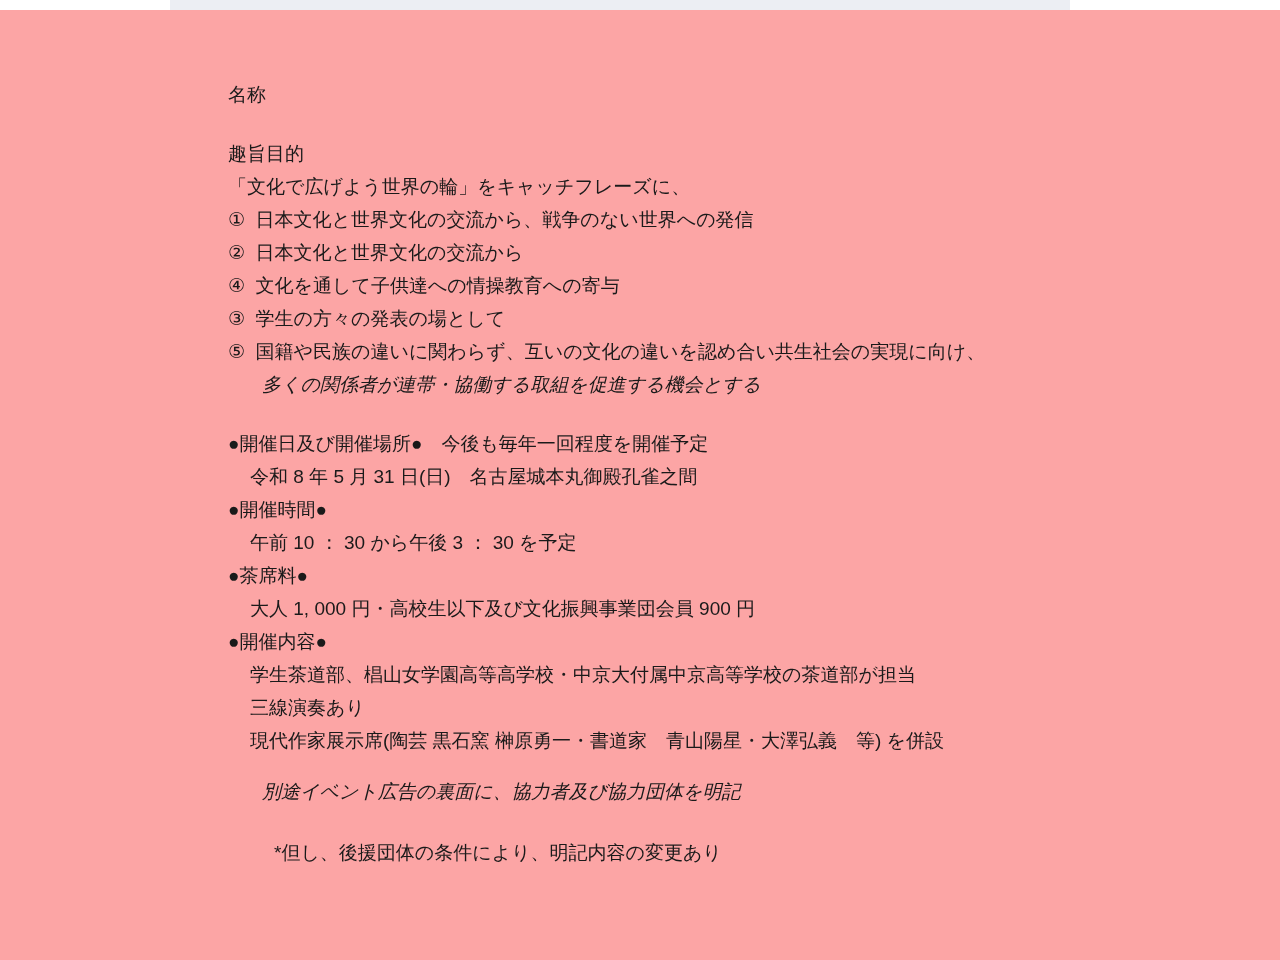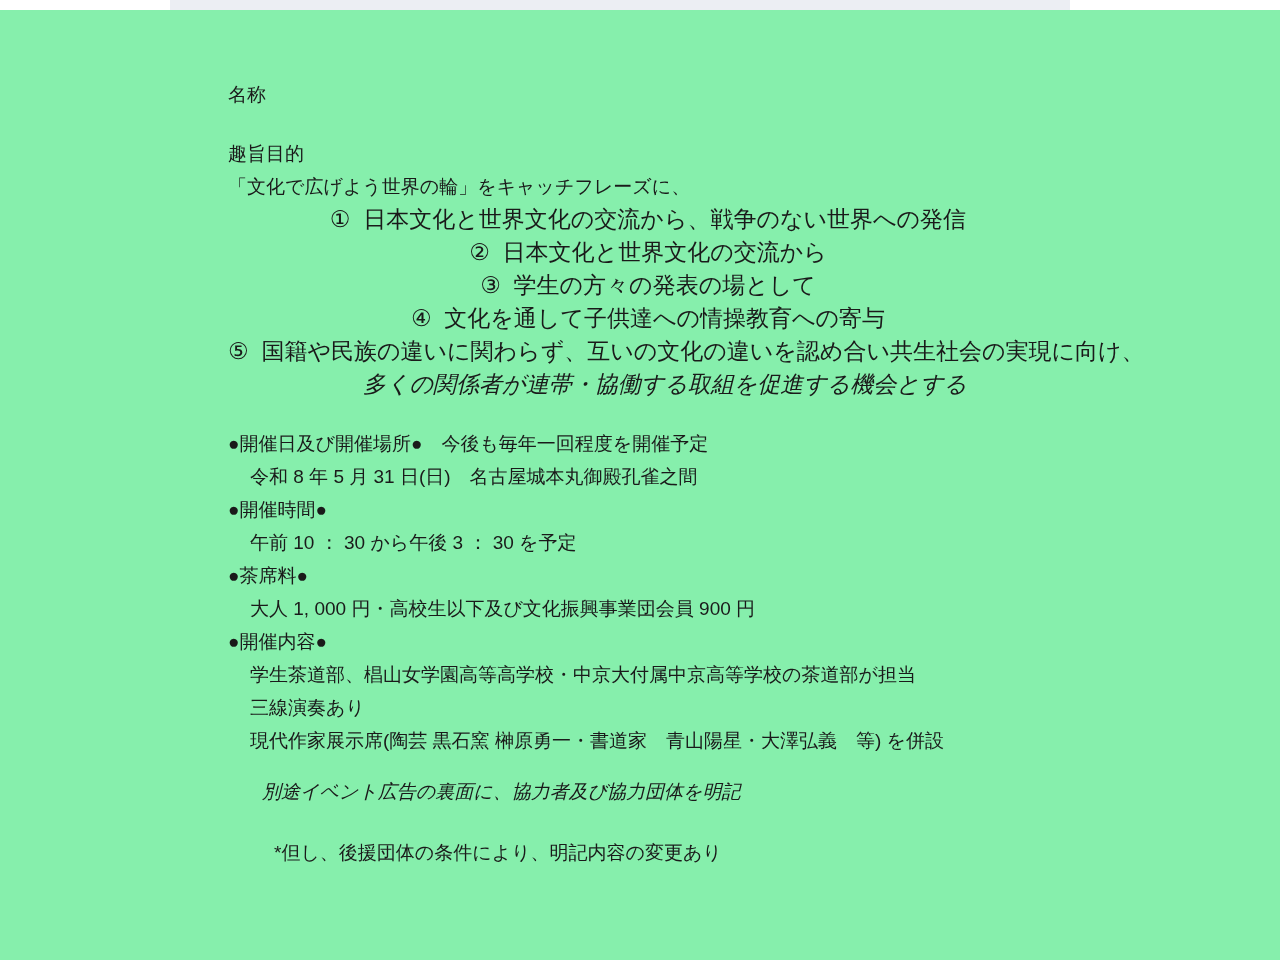--- a/index.html
+++ b/index.html
@@ -49,21 +49,21 @@
     height: 10px;
     background: #ffffff;
   }
 
   .doc {
     position: absolute;
     top: 10px;
     left: 0;
     width: 1280px;
     height: 950px;
-    background: #86efac;
+    background: #fca5a5;
   }
 
   .doc-inner {
     position: absolute;
     left: 228px;
     top: 48px;
     width: 840px;
   }
 
   .doc-title {
@@ -83,24 +83,23 @@
   }
 
   .spacer-lg { height: 26px; }
   .spacer-md { height: 18px; }
 
   .indent-1 { padding-left: 22px; }
   .indent-2 { padding-left: 34px; font-style: italic; }
   .indent-3 { padding-left: 46px; margin-top: 28px; }
 
   .list-row {
-    font-size: 23px;
+    font-size: 19px;
     line-height: 33px;
     white-space: pre;
-    text-align: center;
   }
 </style>
 </head>
 <body>
 
 <div class="page">
 
   <div class="top-strip">
     <div class="band-left"></div>
     <div class="band-mid"></div>
@@ -114,22 +113,22 @@
 
       <div class="line">名称</div>
 
       <div class="spacer-lg"></div>
 
       <div class="line">趣旨目的</div>
       <div class="line">「文化で広げよう世界の輪」をキャッチフレーズに、</div>
 
       <div class="list-row">①  日本文化と世界文化の交流から、戦争のない世界への発信</div>
       <div class="list-row">②  日本文化と世界文化の交流から</div>
+      <div class="list-row">④  文化を通して子供達への情操教育への寄与</div>
       <div class="list-row">③  学生の方々の発表の場として</div>
-      <div class="list-row">④  文化を通して子供達への情操教育への寄与</div>
       <div class="list-row">⑤  国籍や民族の違いに関わらず、互いの文化の違いを認め合い共生社会の実現に向け、</div>
       <div class="list-row indent-2">多くの関係者が連帯・協働する取組を促進する機会とする</div>
 
       <div class="spacer-lg"></div>
 
       <div class="line">●開催日及び開催場所●　今後も毎年一回程度を開催予定</div>
       <div class="line indent-1">令和 8 年 5 月 31 日(日)　名古屋城本丸御殿孔雀之間</div>
 
       <div class="line">●開催時間●</div>
       <div class="line indent-1">午前 10 ： 30 から午後 3 ： 30 を予定</div>

